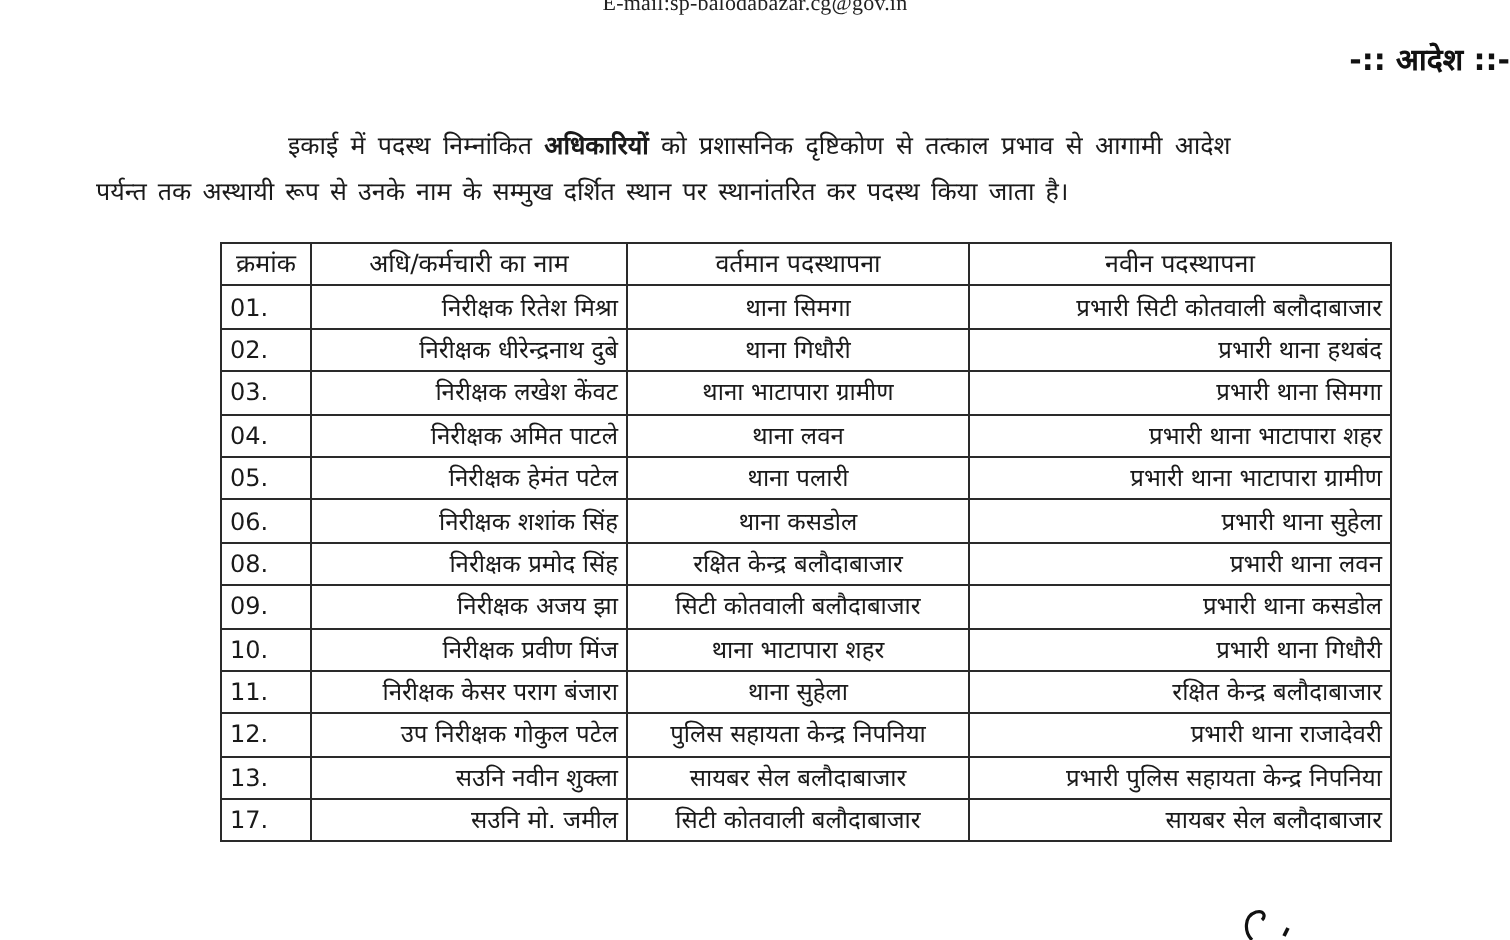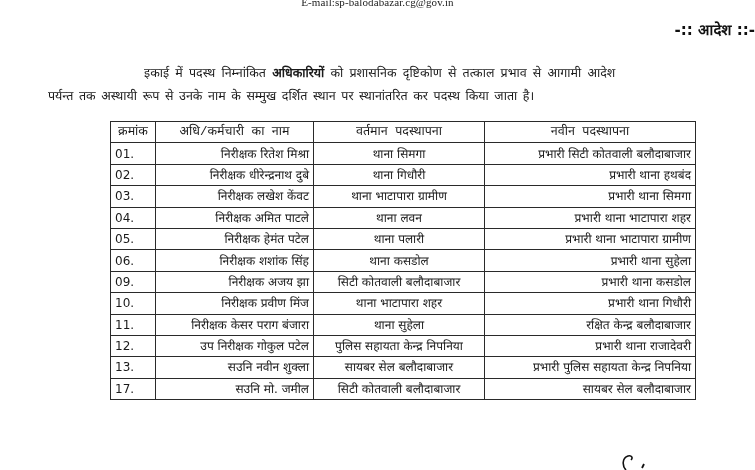--- a/index.html
+++ b/index.html
@@ -62,21 +62,20 @@
       height: 20.4px;
       padding: 0 4px;
       white-space: nowrap;
       overflow: hidden;
       line-height: 18px;
     }
     table.transfer th {
       font-weight: normal;
       text-align: center;
       font-size: 12.5px;
-      font-family: Liberation Mono, monospace;
     }
     col.c-sn { width: 45px; }
     col.c-name { width: 158px; }
     col.c-cur { width: 171px; }
     col.c-new { width: 211px; }
     td.sn { text-align: left; font-family: "DejaVu Sans", sans-serif; }
     td.name { text-align: right; padding-left: 5px; }
     td.cur { text-align: center; }
     td.new { text-align: right; }
 
@@ -143,20 +142,26 @@
       <td class="cur">थाना पलारी</td>
       <td class="new">प्रभारी थाना भाटापारा ग्रामीण</td>
     </tr>
     <tr>
       <td class="sn">06.</td>
       <td class="name">निरीक्षक शशांक सिंह</td>
       <td class="cur">थाना कसडोल</td>
       <td class="new">प्रभारी थाना सुहेला</td>
     </tr>
     <tr>
+      <td class="sn">08.</td>
+      <td class="name">निरीक्षक प्रमोद सिंह</td>
+      <td class="cur">रक्षित केन्द्र बलौदाबाजार</td>
+      <td class="new">प्रभारी थाना लवन</td>
+    </tr>
+    <tr>
       <td class="sn">09.</td>
       <td class="name">निरीक्षक अजय झा</td>
       <td class="cur">सिटी कोतवाली बलौदाबाजार</td>
       <td class="new">प्रभारी थाना कसडोल</td>
     </tr>
     <tr>
       <td class="sn">10.</td>
       <td class="name">निरीक्षक प्रवीण मिंज</td>
       <td class="cur">थाना भाटापारा शहर</td>
       <td class="new">प्रभारी थाना गिधौरी</td>

